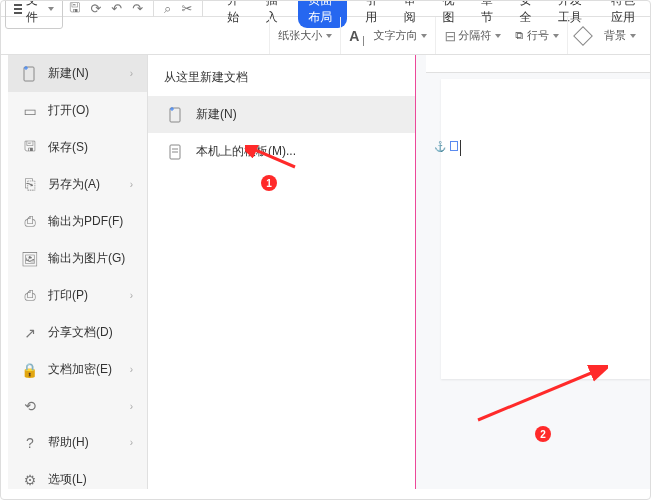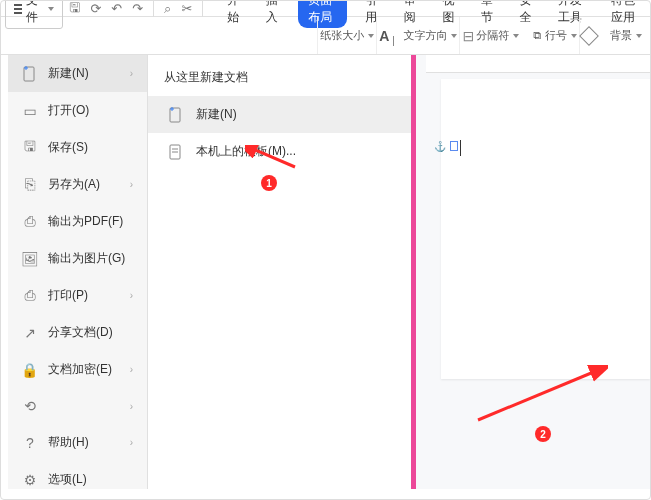--- a/index.html
+++ b/index.html
@@ -8,37 +8,37 @@
   .file-btn { display: flex; align-items: center; gap: 4px; padding: 2px 8px; border: 1px solid #ccc; border-radius: 3px; margin-right: 6px; cursor: pointer; }
   .file-btn .ham { width: 12px; height: 2px; background: #555; box-shadow: 0 -4px 0 #555, 0 4px 0 #555; display: inline-block; }
   .file-btn .caret { width: 0; height: 0; border-left: 3px solid transparent; border-right: 3px solid transparent; border-top: 4px solid #888; margin-left: 2px; }
   .qa { display: flex; align-items: center; gap: 10px; margin-right: 18px; }
   .qa span { color: #777; font-size: 13px; }
   .sep { width: 1px; height: 16px; background: #ddd; }
   .tabs { display: flex; align-items: center; gap: 12px; }
   .tabs span { padding: 2px 6px; cursor: pointer; }
   .tabs .active { background: #2667f0; color: #fff; border-radius: 9px; padding: 2px 10px; }
   .secondbar { height: 38px; display: flex; align-items: center; justify-content: flex-end; padding-right: 6px; border-bottom: 1px solid #e0e0e0; position: relative; }
-  .ribbon-group { display: flex; align-items: center; gap: 14px; padding: 0 2px; border-left: 1px solid #eee; height: 100%; }
+  .ribbon-group { display: flex; align-items: center; gap: 14px; padding: 0 8px; border-left: 1px solid #eee; height: 100%; }
   .rg-item { display: flex; align-items: center; gap: 4px; color: #555; font-size: 11px; }
   .rg-item .mini-caret { width: 0; height: 0; border-left: 3px solid transparent; border-right: 3px solid transparent; border-top: 4px solid #888; }
   .lines-icon { width: 16px; height: 12px; border-left: 1px solid #888; border-right: 1px solid #888; position: relative; }
   .lines-icon::before, .lines-icon::after { content: ""; position: absolute; left: 2px; right: 2px; height: 1px; background: #888; }
   .lines-icon::before { top: 2px; } .lines-icon::after { bottom: 2px; }
   .A-icon { font-weight: bold; font-size: 14px; color: #555; position: relative; }
   .A-icon::after { content: ""; position: absolute; right: -5px; top: 50%; width: 1px; height: 10px; background: #888; }
   .hash { font-size: 14px; color: #888; letter-spacing: -2px; }
   .diamond { width: 14px; height: 14px; border: 1px solid #888; transform: rotate(45deg); }
   .main { display: flex; height: calc(500px - 66px); position: relative; margin-left: 7px; }
   .sidebar { width: 140px; background: #f6f6f6; border-right: 1px solid #e0e0e0; }
   .sb-item { display: flex; align-items: center; gap: 10px; padding: 10px 14px; cursor: pointer; }
   .sb-item.active { background: #e7e7e7; }
   .sb-item .ico { width: 16px; height: 16px; color: #777; display: flex; align-items: center; justify-content: center; font-size: 14px; }
   .chev { margin-left: auto; color: #aaa; font-size: 10px; }
-  .submenu { width: 268px; border-right: 5px solid #ec4899; background: #fff; padding-top: 8px; }
+  .submenu { width: 268px; border-right: 1px solid #ec4899; background: #fff; padding-top: 8px; }
   .sm-title { padding: 6px 16px 10px; color: #333; font-size: 12px; }
   .sm-item { display: flex; align-items: center; gap: 12px; padding: 10px 20px; cursor: pointer; }
   .sm-item.hover { background: #eee; }
   .sm-item .ico { width: 16px; height: 16px; display: flex; align-items: center; justify-content: center; }
   .docpane { flex: 1; background: #f7f8fa; position: relative; }
   .docpane .ruler { position: absolute; left: 10px; top: 0; right: 0; height: 18px; border-bottom: 1px solid #e0e0e0; background: #fff; }
   .docpane .page { position: absolute; left: 25px; top: 24px; right: 0; height: 300px; background: #fff; box-shadow: 0 1px 2px rgba(0,0,0,0.08); }
   .docpane .cursor { position: absolute; left: 44px; top: 85px; width: 1px; height: 16px; background: #333; }
   .docpane .anchor { position: absolute; left: 18px; top: 86px; font-size: 10px; color: #5b8bef; }
   .docpane .note { position: absolute; left: 34px; top: 86px; width: 8px; height: 10px; border: 1px solid #5b8bef; }

